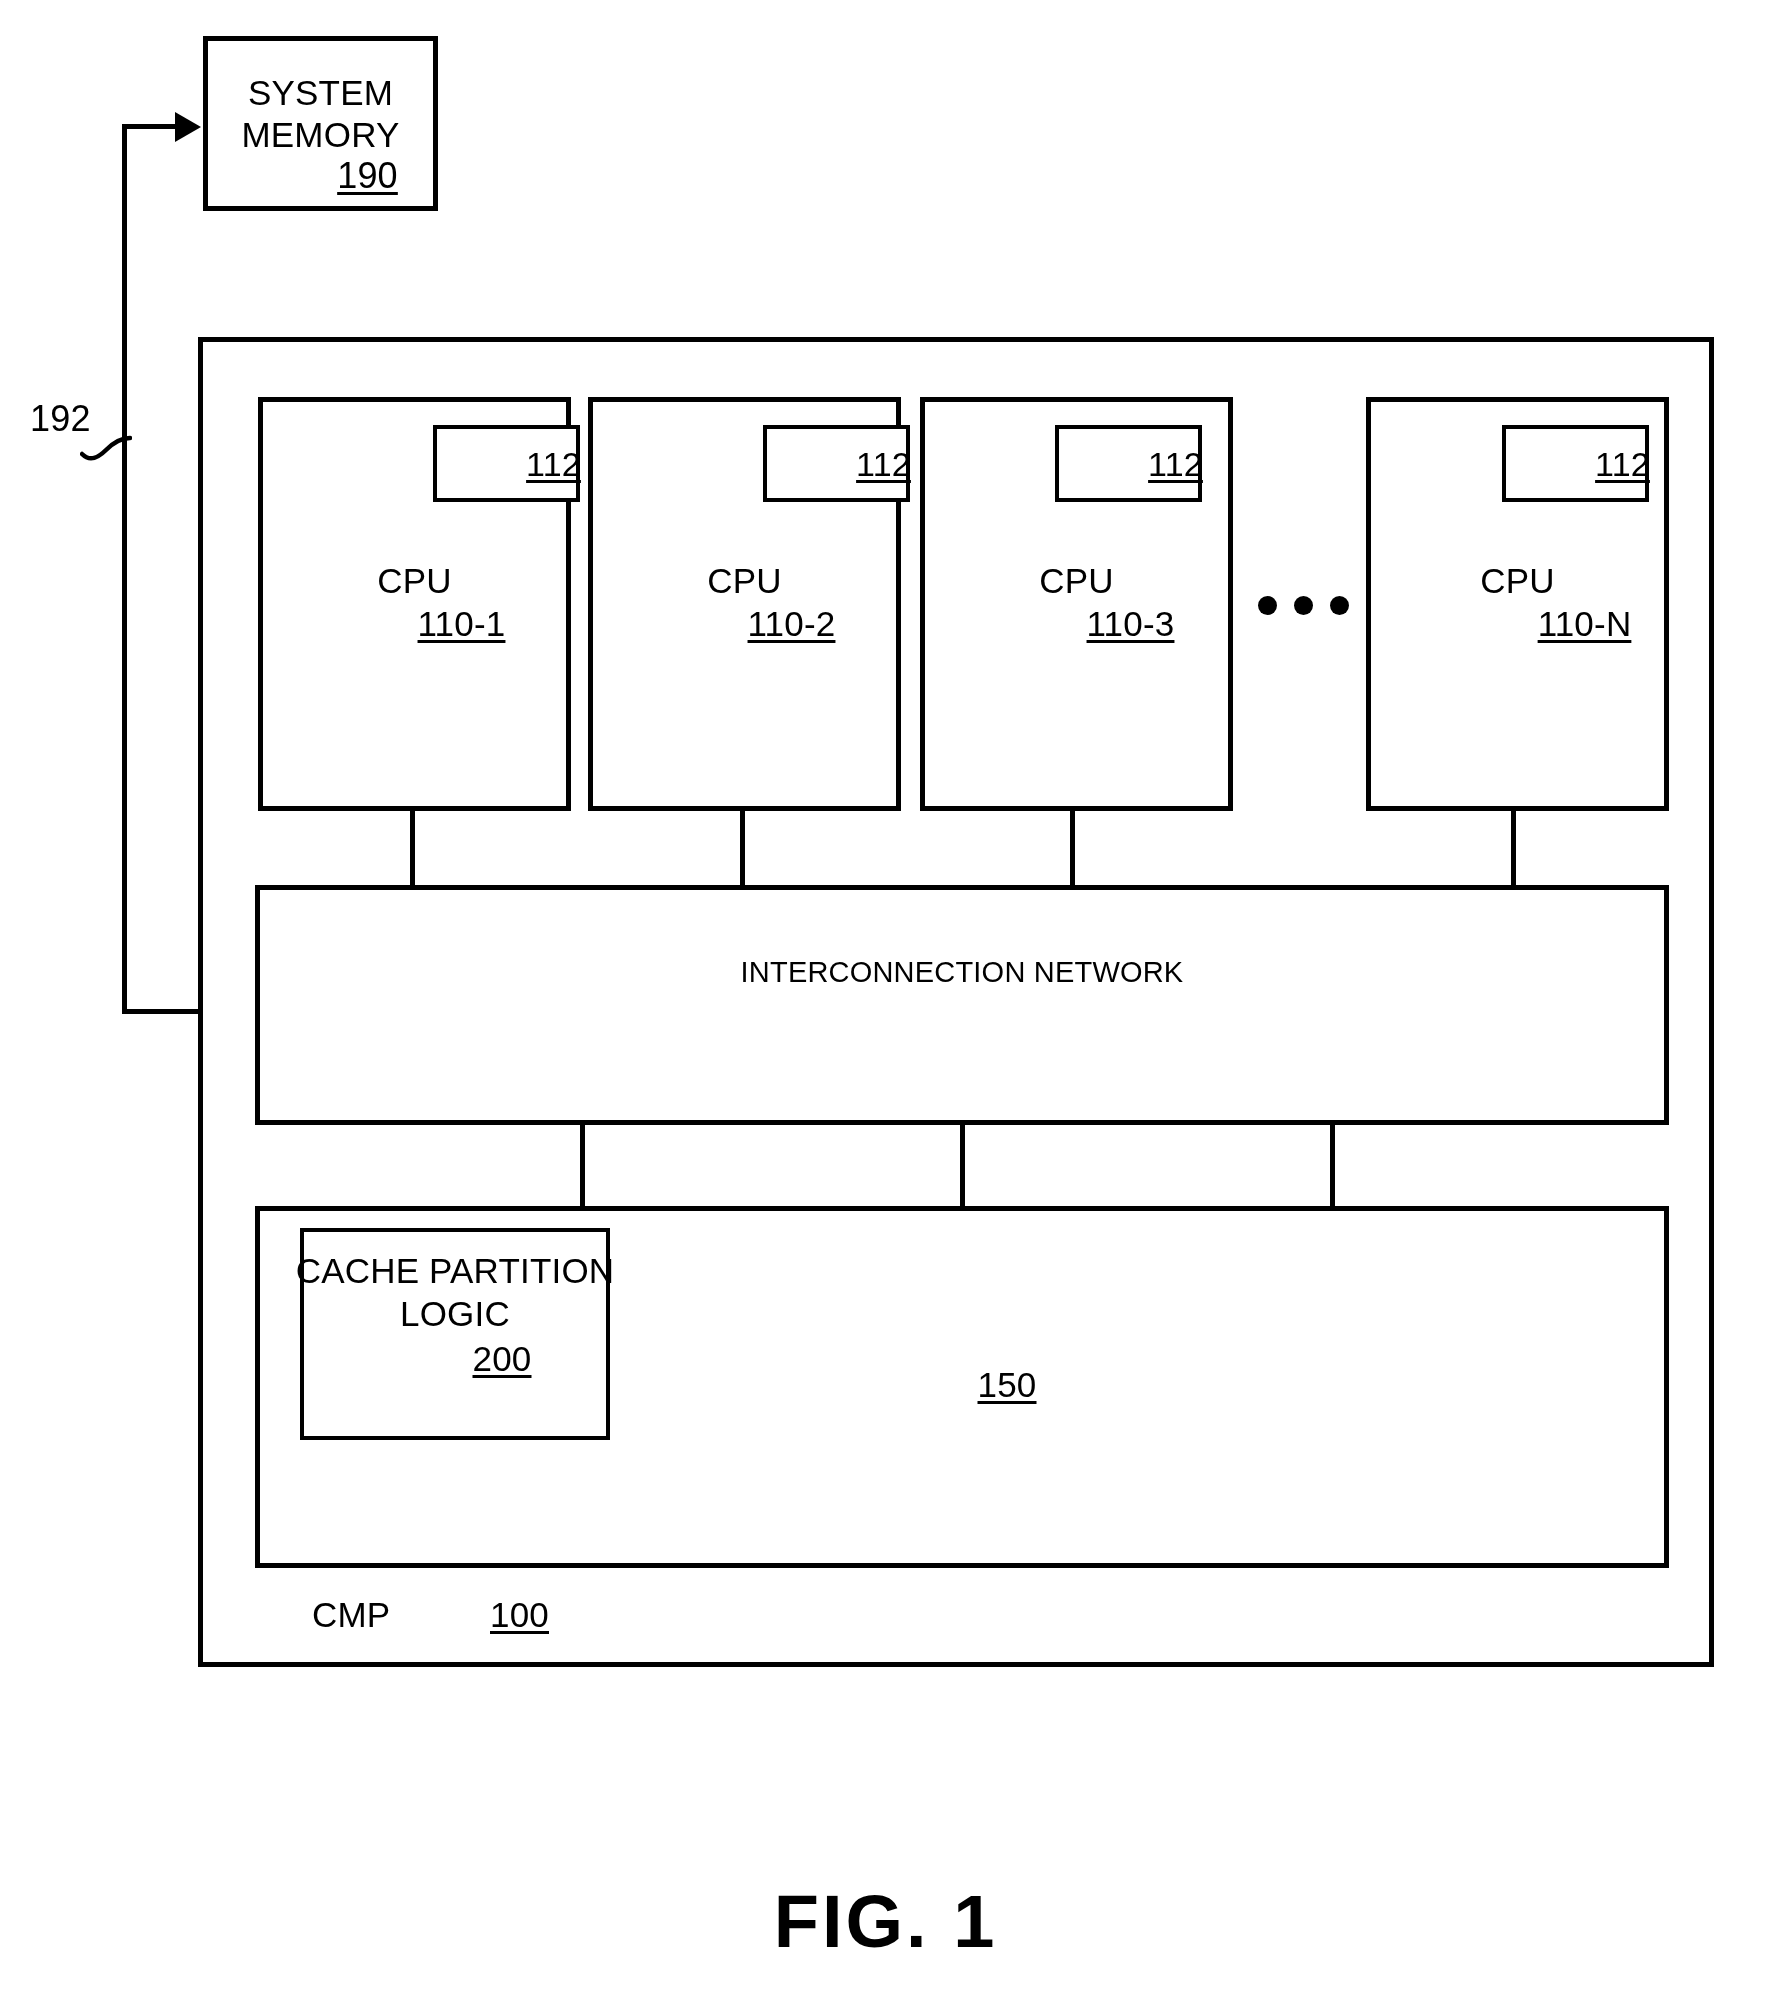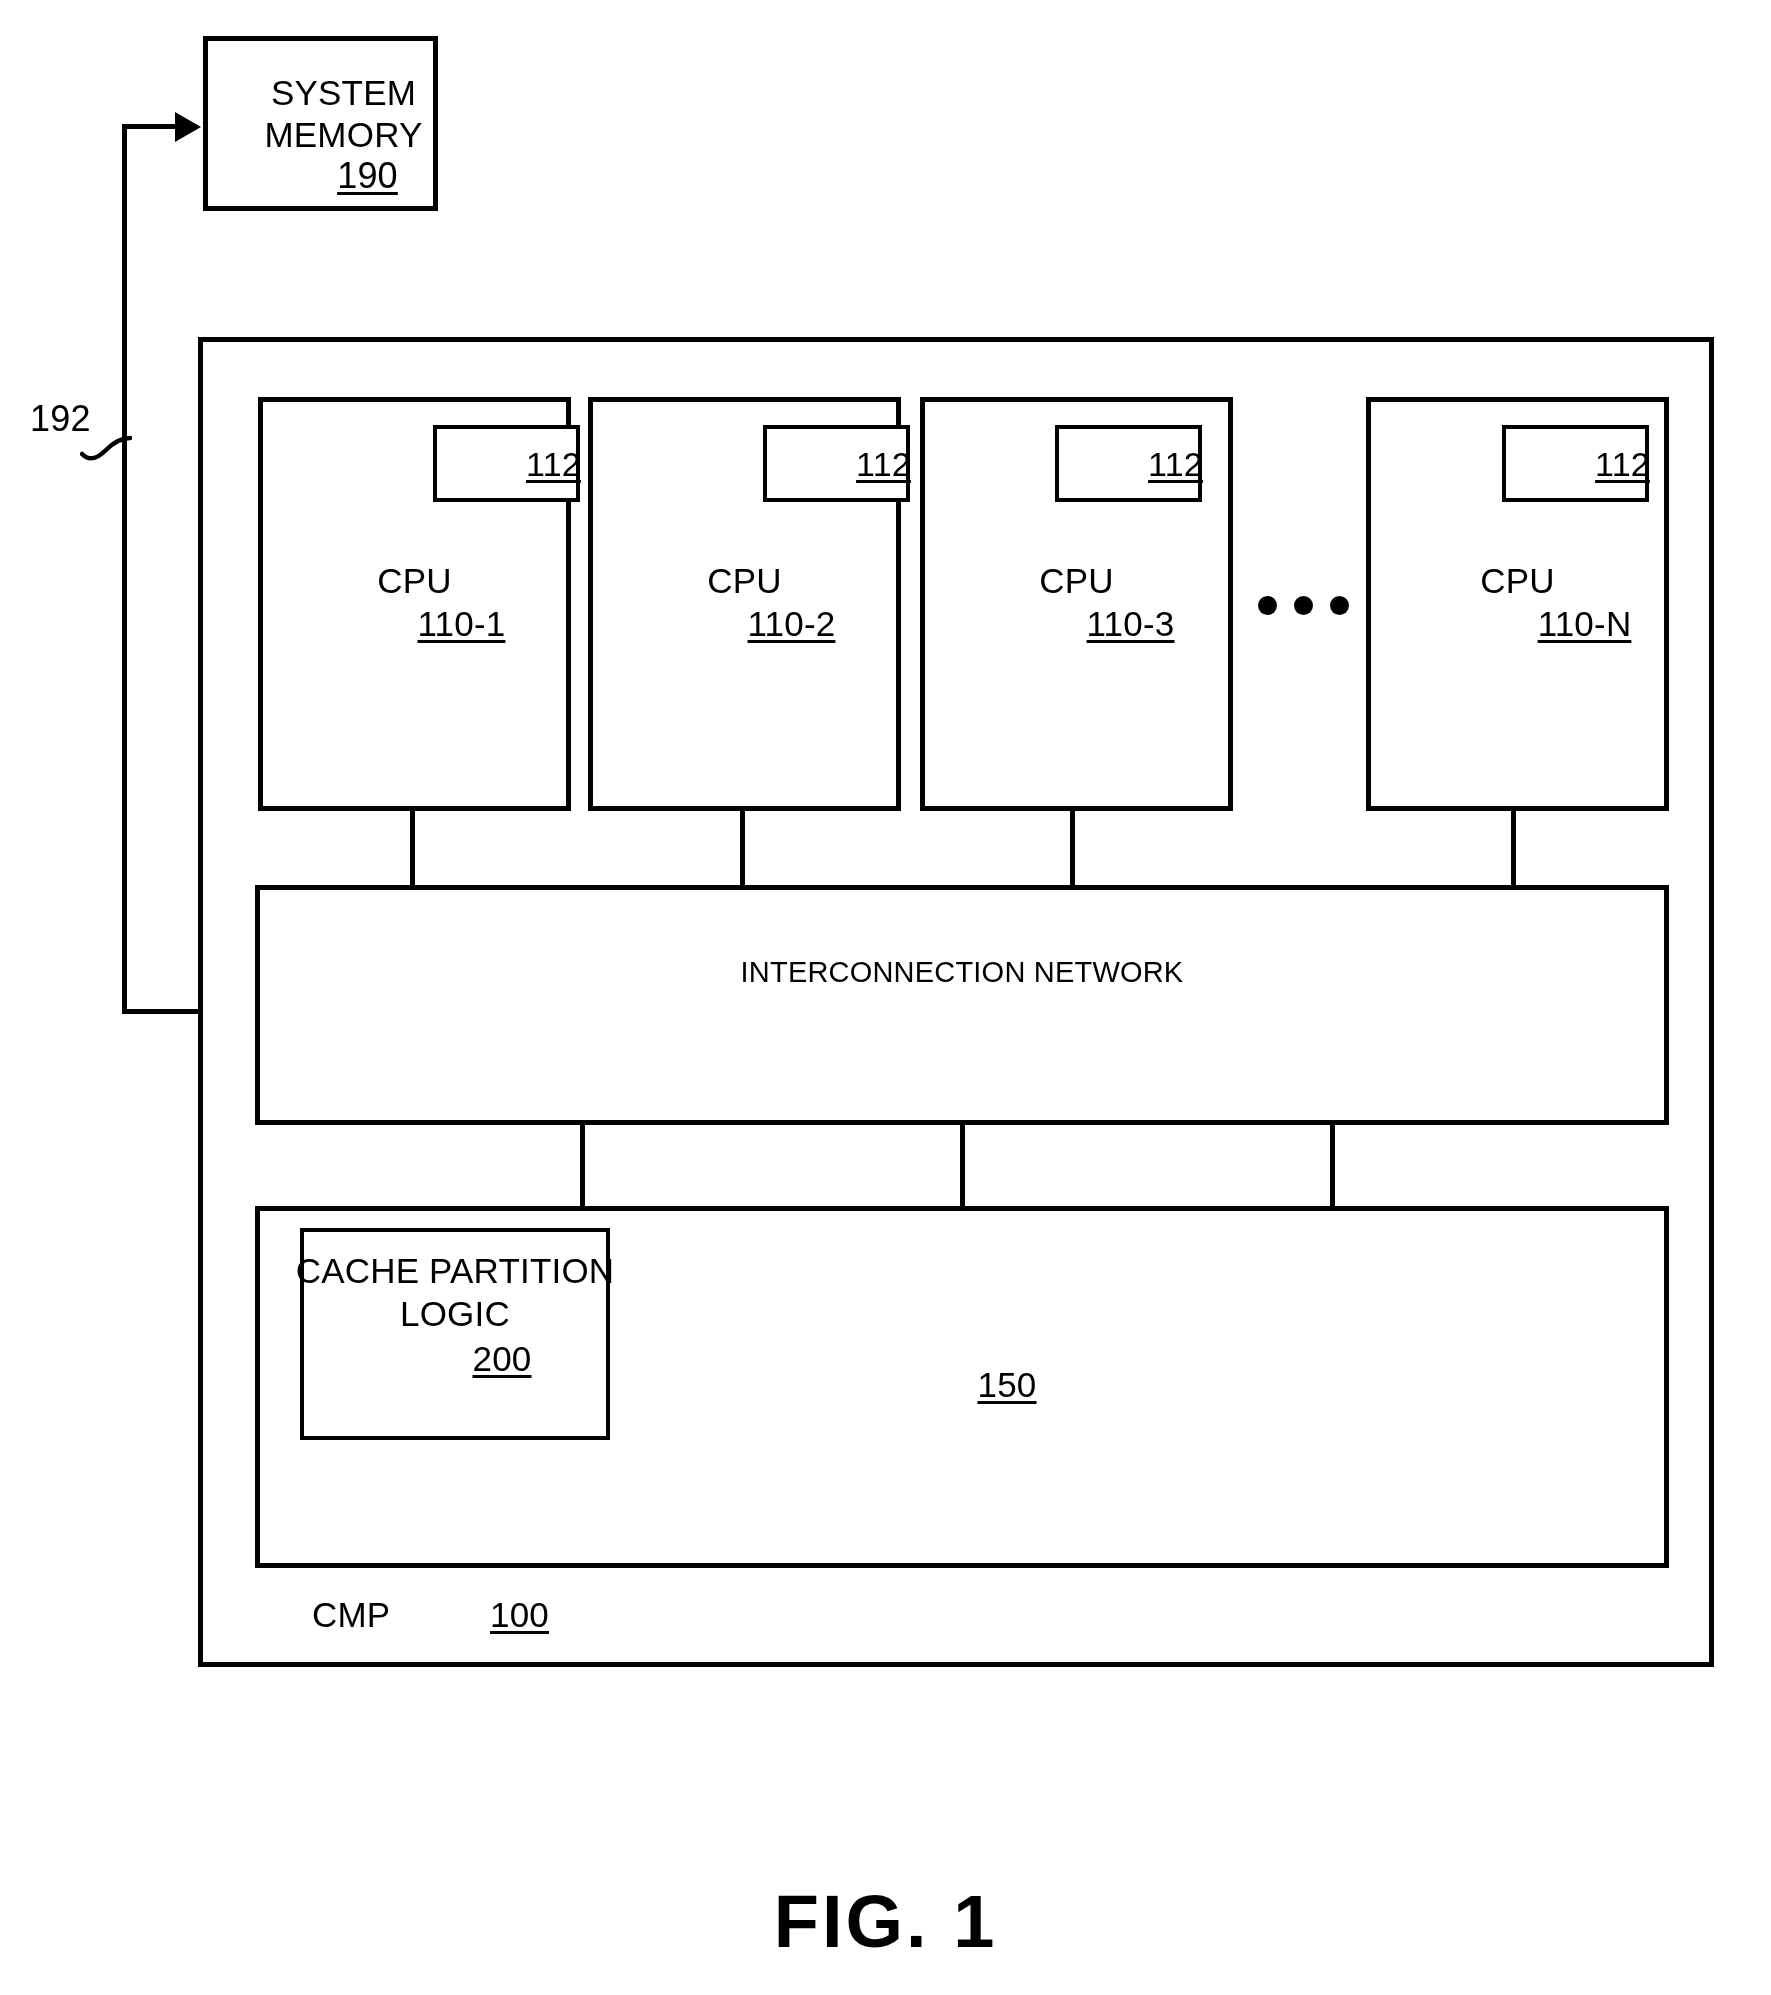--- a/index.html
+++ b/index.html
@@ -75,21 +75,20 @@
     border-radius: 50%;
     background: #000;
   }
   .squiggle {
     position: absolute;
   }
   
   .t-mem {
     font-size: 35px;
     font-weight: 400;
-    padding-left: 23px;
   }
   .t-cpu {
     font-size: 35px;
     font-weight: 400;
   }
   .t-112 {
     font-size: 34px;
     font-weight: 400;
   }
   .t-net {

